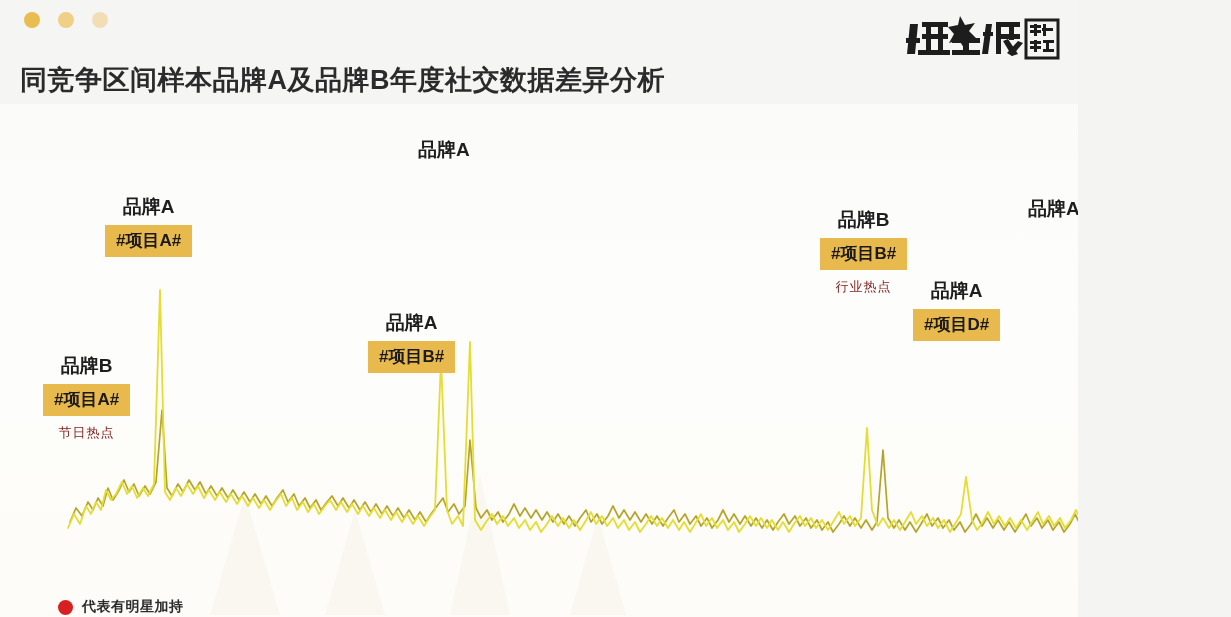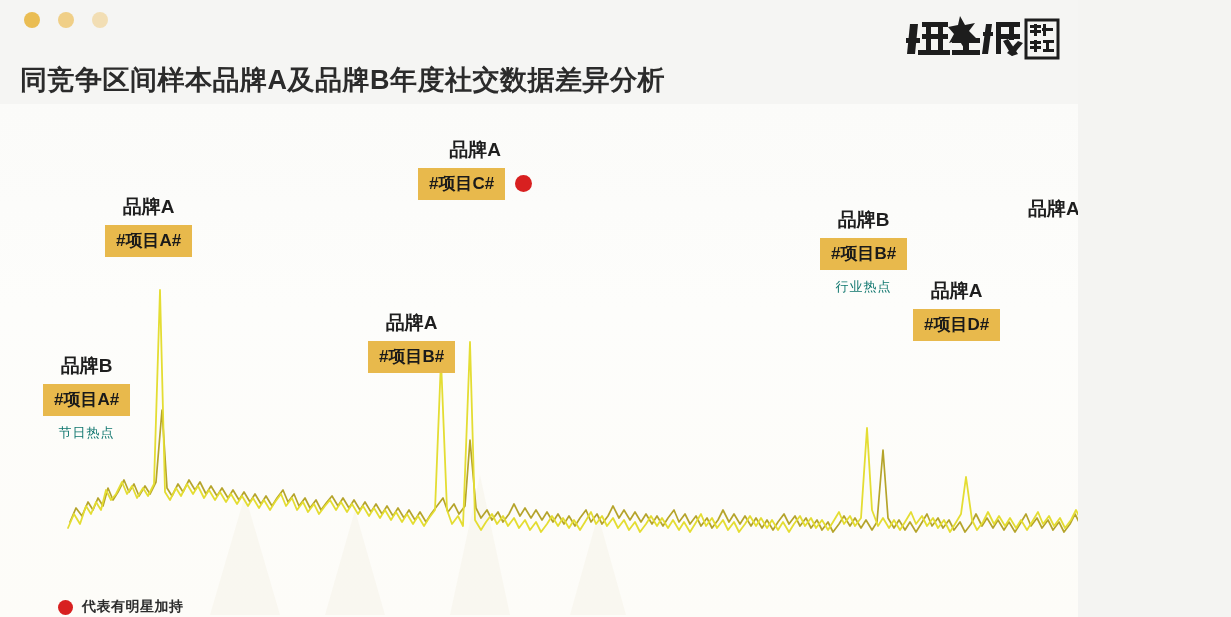--- a/index.html
+++ b/index.html
@@ -56,21 +56,21 @@
   .anno .badge{
     background:#e8b94c;color:#1a1a1a;
     font-size:17px;font-weight:bold;
     padding:7px 11px 8px 11px;white-space:nowrap;line-height:1;
   }
   .anno .star{
     width:17px;height:17px;border-radius:50%;background:#d82020;flex:0 0 auto;
   }
   .anno .sub{
     margin-top:8px;text-align:center;
-    font-size:13px;color:#0f766e;white-space:nowrap;letter-spacing:1px;
+    font-size:13px;color:#7f1d1d;white-space:nowrap;letter-spacing:1px;
   }
   
   .legend{
     position:absolute;left:58px;top:598px;display:flex;align-items:center;gap:9px;
   }
   .legend .ldot{width:15px;height:15px;border-radius:50%;background:#d82020;}
   .legend .ltext{font-size:14px;color:#2b2b2b;font-weight:bold;letter-spacing:.5px;}
 </style>
 </head>
 <body>
@@ -172,24 +172,20 @@
 
   <div class="anno" style="left:368px;top:312px;">
     <div class="brand">品牌A</div>
     <div class="badge-row">
       <div class="badge">#项目B#</div>
     </div>
   </div>
 
   <div class="anno" style="left:418px;top:139px;">
     <div class="brand">品牌A</div>
-    <div class="badge-row">
-      <div class="badge">#项目C#</div>
-      <div class="star"></div>
-    </div>
   </div>
 
   <div class="anno" style="left:820px;top:209px;">
     <div class="brand">品牌B</div>
     <div class="badge-row">
       <div class="badge">#项目B#</div>
     </div>
     <div class="sub">行业热点</div>
   </div>
 

